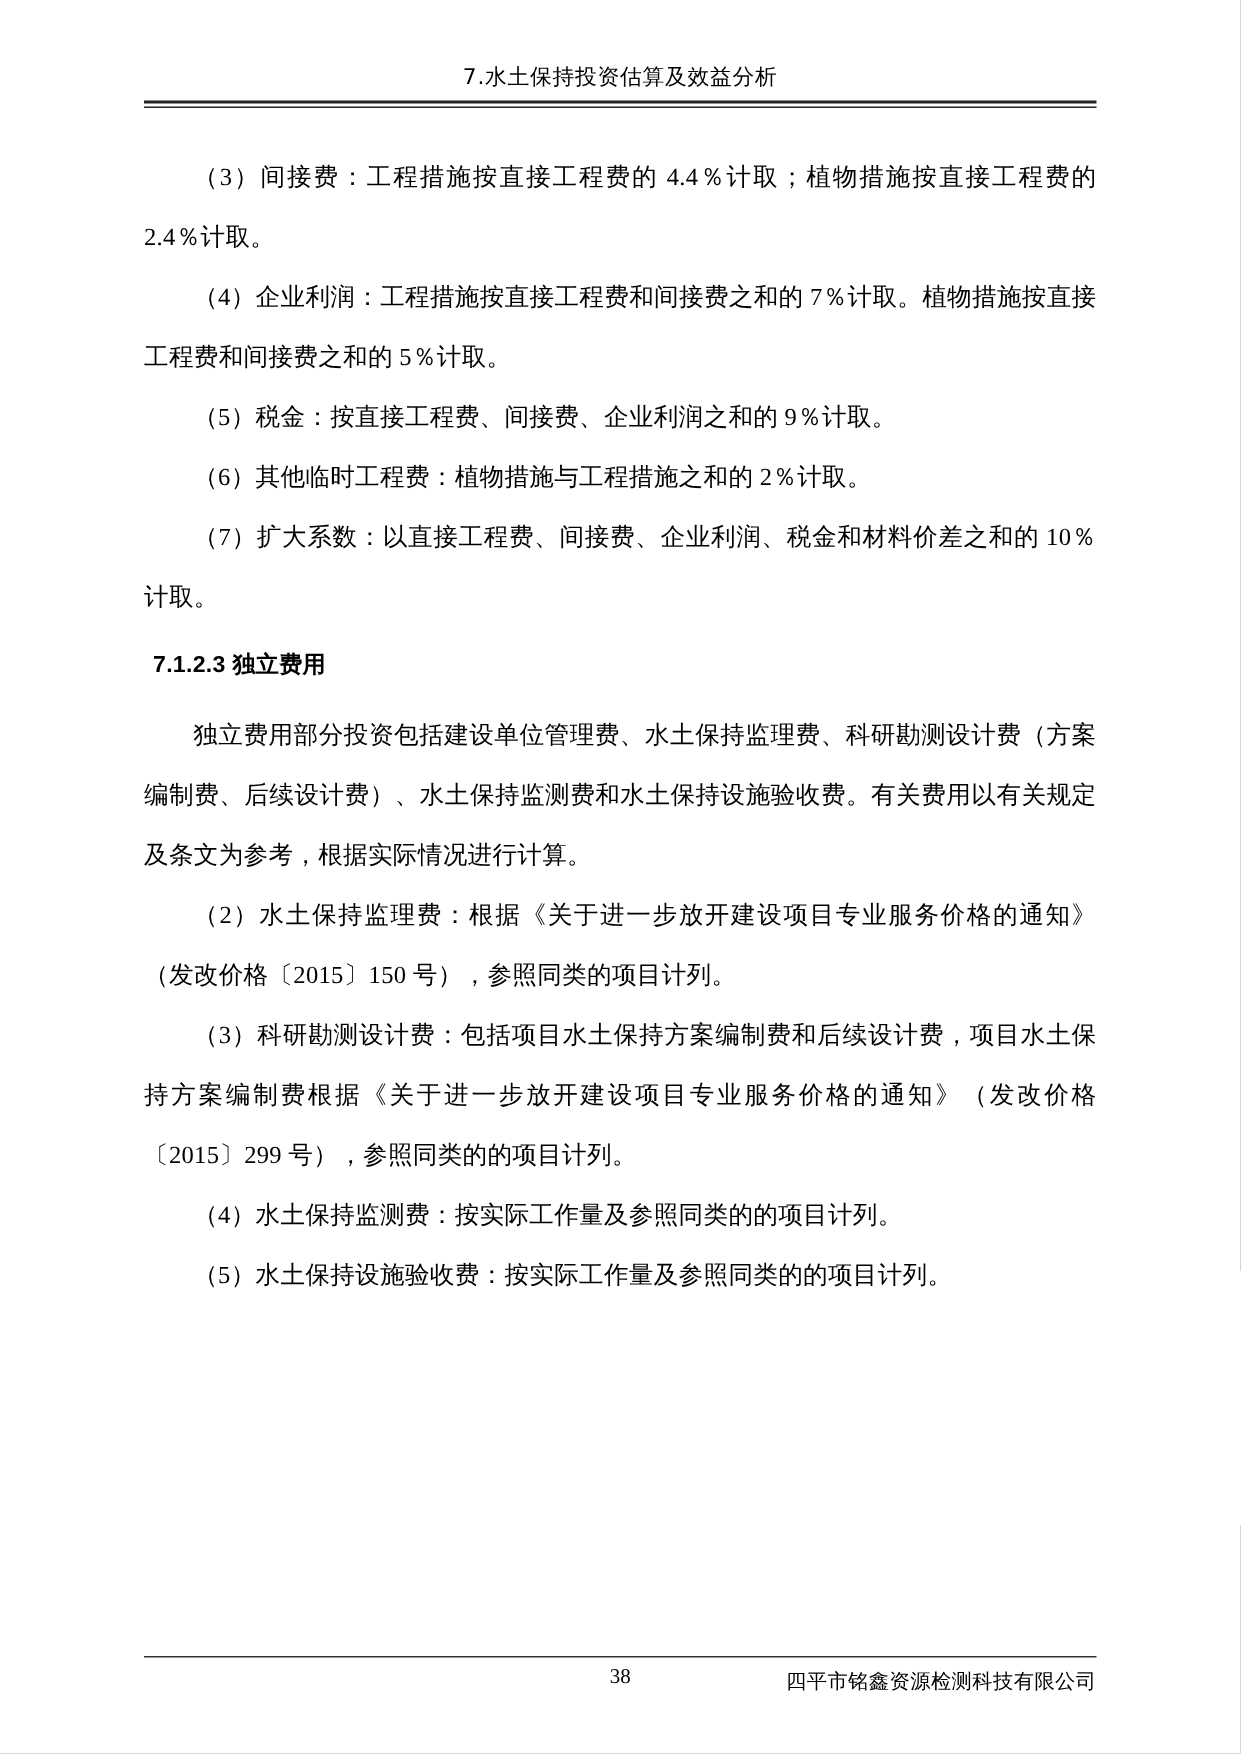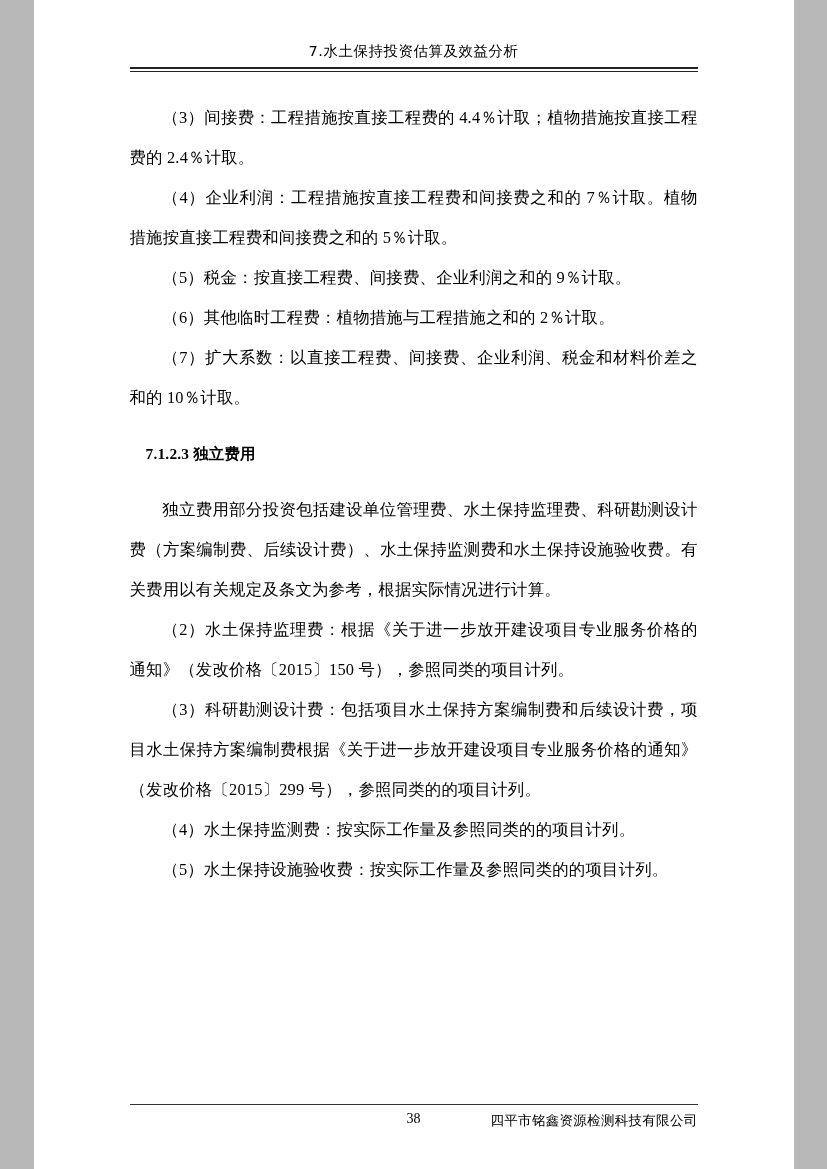--- a/index.html
+++ b/index.html
@@ -2,21 +2,21 @@
 <html><head>
 <meta charset="utf-8">
 <style>
   html, body {
     margin: 0;
     padding: 0;
     background: #b8b8b8;
   }
   .page {
     position: relative;
-    width: 760px;
+    width: 827px;
     height: 1169px;
     background: #ffffff;
     margin: 0 auto;
     box-sizing: border-box;
     font-family: "Liberation Serif", "DejaVu Serif", serif;
     color: #000000;
     overflow: hidden;
   }
   .page-inner {
     position: absolute;
@@ -47,24 +47,24 @@
     line-height: 40px;
   }
   p.para {
     margin: 0;
     text-indent: 2em;
     text-align: justify;
     text-justify: inter-ideograph;
     letter-spacing: 0.2px;
   }
   h4.sub-head {
-    margin: 16px;
+    margin: 6px;
     font-size: 15.4px;
     font-weight: bold;
-    font-family: Liberation Serif, serif;
+    font-family: Liberation Sans, sans-serif;
     line-height: 40px;
     letter-spacing: 0.2px;
   }
 
   
   .footer {
     position: absolute;
     left: 96px;
     right: 96px;
     bottom: 36px;

